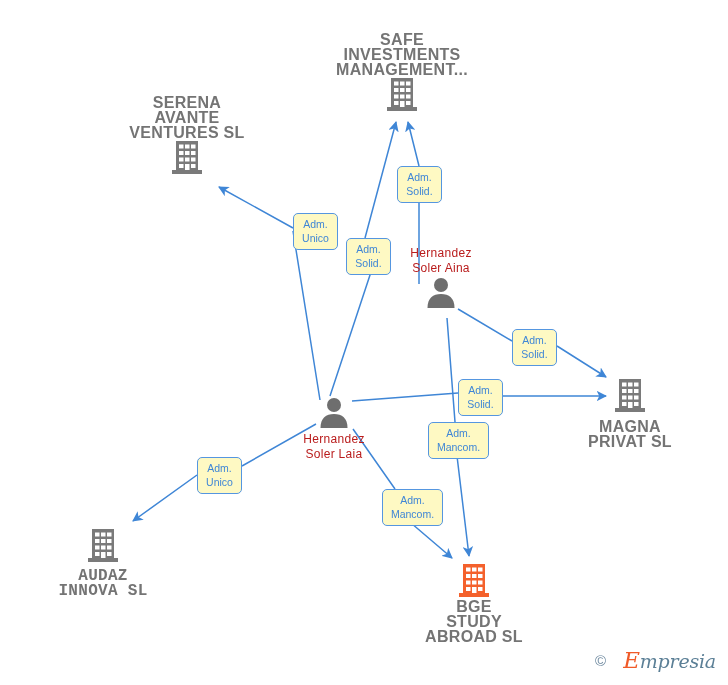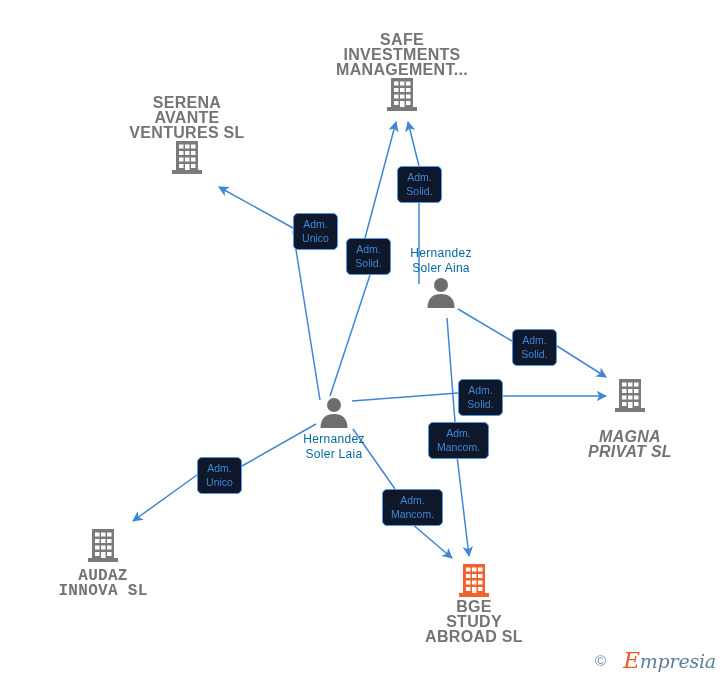--- a/index.html
+++ b/index.html
@@ -41,32 +41,32 @@
     letter-spacing: 0.3px;
     white-space: pre-line;
     display: block;
   }
   .company-label {
     font-weight: bold;
   }
   .person-label {
     font-weight: normal;
     font-size: 12px;
-    color: #0369a1;
+    color: #b91c1c;
   }
   .icon-wrap {
     display: block;
     line-height: 0;
   }
   .icon-wrap svg { display: inline-block; }
 
   
   .rel-chip {
     position: absolute;
-    background: #0f172a;
+    background: #fef9c3;
     border: 1px solid #5596e0;
     border-radius: 5px;
     color: #3f86d6;
     font-size: 10.5px;
     line-height: 14px;
     text-align: center;
     padding: 3px 6px 4px 6px;
     white-space: pre-line;
     box-sizing: border-box;
   }
@@ -228,21 +228,21 @@
             <rect x="21" y="11" width="4.5" height="4"></rect>
           <rect x="9" y="17.5" width="4.5" height="4"></rect>
             <rect x="15" y="17.5" width="4.5" height="4"></rect>
             <rect x="21" y="17.5" width="4.5" height="4"></rect>
           <rect x="9" y="24" width="4.5" height="4"></rect>
             <rect x="15" y="24" width="4.5" height="6"></rect>
             <rect x="21" y="24" width="4.5" height="4"></rect>
         </g>
       </svg>
     </span>
-    <span class="node-label company-label" style="margin-top:15px;font-style:italic;">MAGNA
+    <span class="node-label company-label" style="margin-top:5px;">MAGNA
 PRIVAT  SL</span>
   </div>
 
   <div class="node" style="left:334px; top:396px;">
     <span class="icon-wrap">
       <svg width="30" height="32" viewBox="0 0 30 32" xmlns="http://www.w3.org/2000/svg" aria-hidden="true">
         <g fill="#6e6e6e">
           <circle cx="15" cy="9" r="7"></circle>
           <path d="M 1.5 32 C 1.5 22 7 18 15 18 C 23 18 28.5 22 28.5 32 Z"></path>
         </g>

